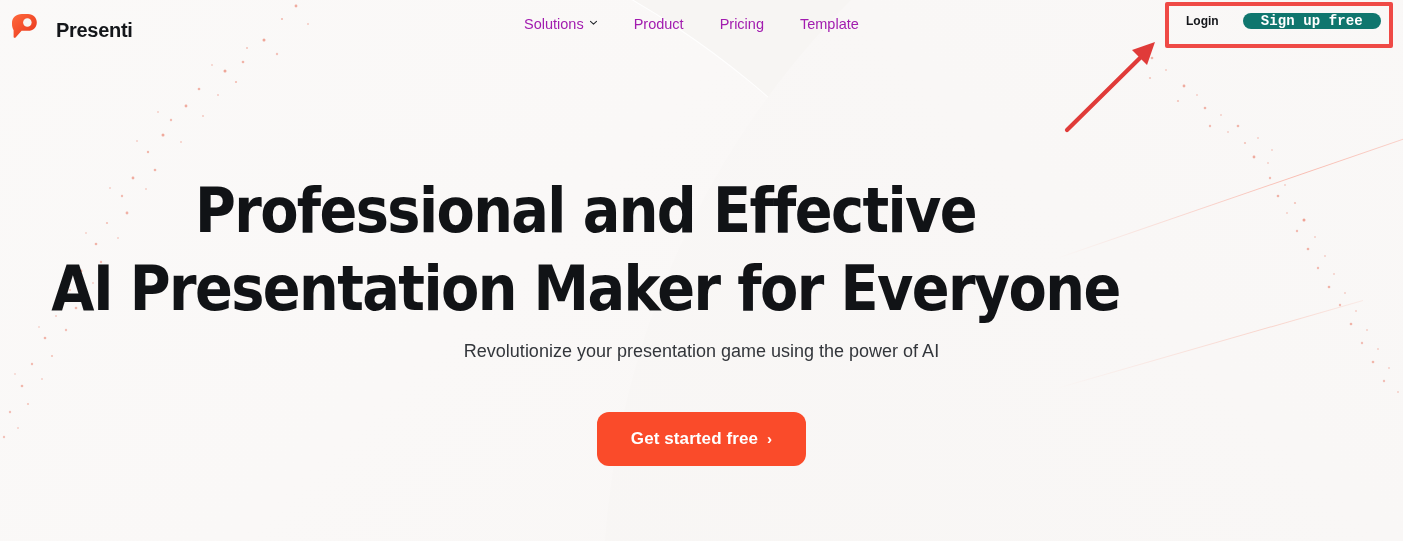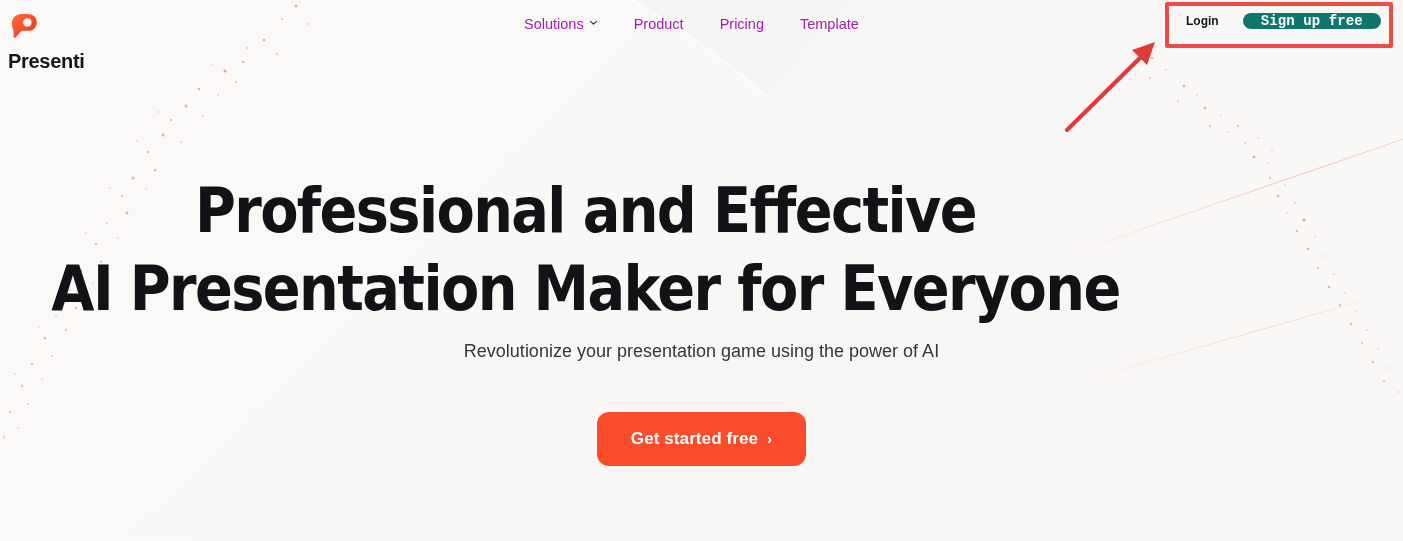--- a/index.html
+++ b/index.html
@@ -89,24 +89,23 @@
     width: 1403px;
     height: 52px;
     z-index: 5;
   }
 
   .brand {
     position: absolute;
     left: 8px;
     top: 10px;
     display: flex;
-    align-items: flex-start;
-    gap: 8px;
+    align-items: flex-end;
+    gap: 16px;
     cursor: pointer;
-    flex-direction: column;
   }
 
   .brand-mark {
     width: 32px;
     height: 32px;
     display: block;
   }
 
   .brand-name {
     font-size: 20px;

